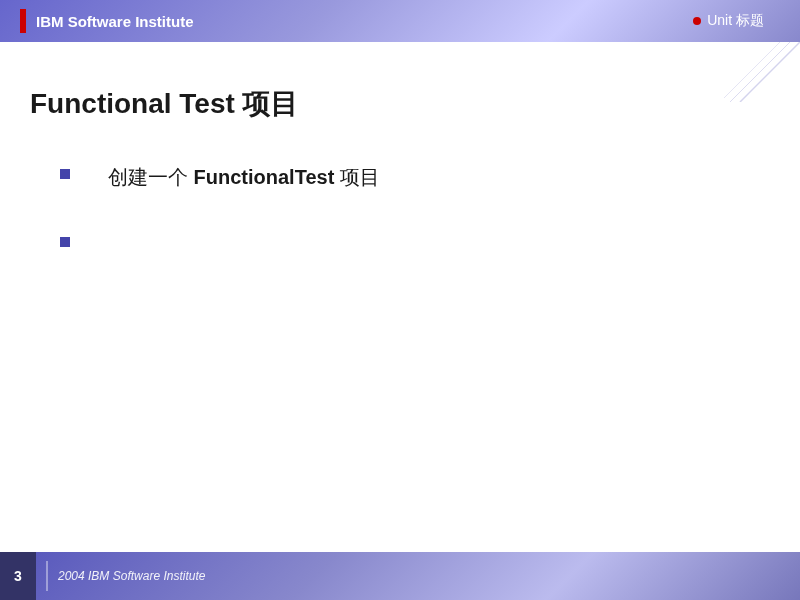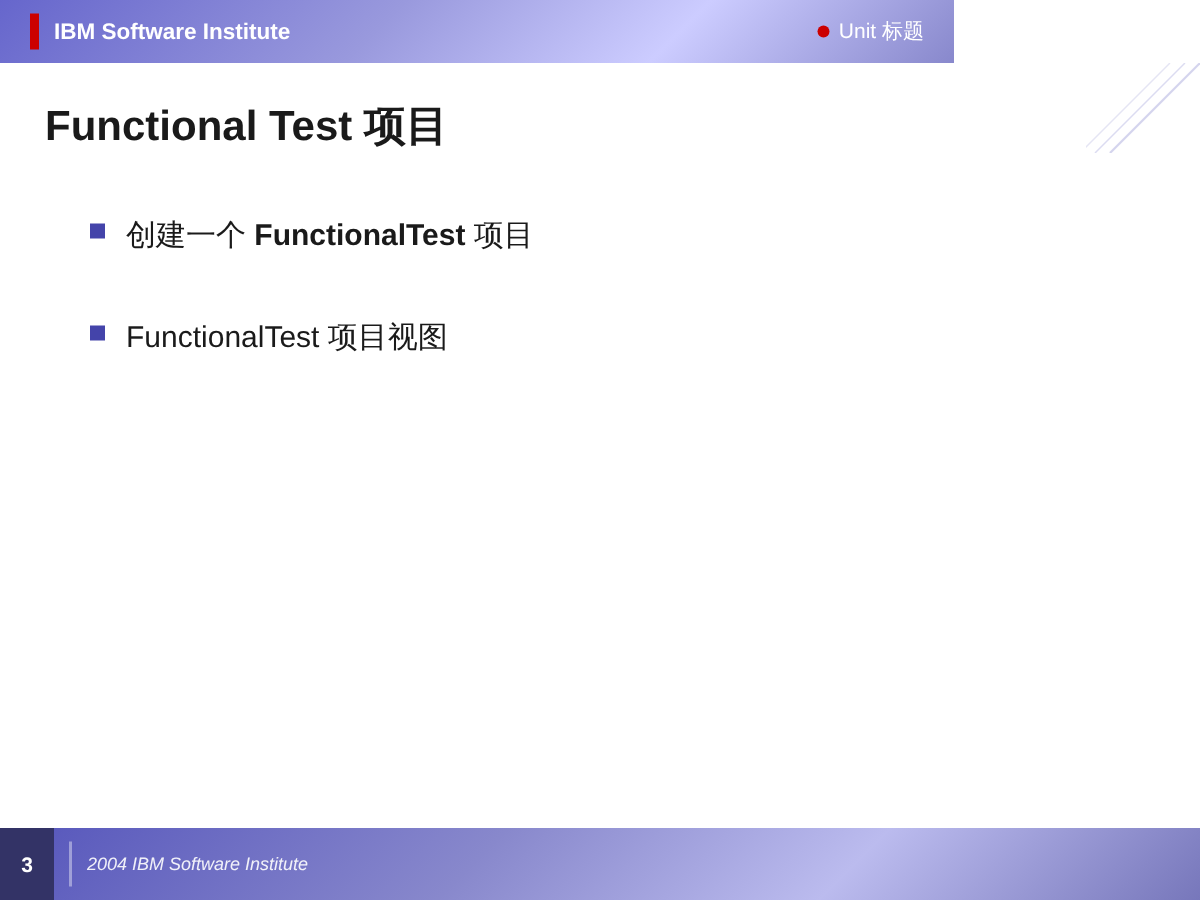--- a/index.html
+++ b/index.html
@@ -15,21 +15,21 @@
       font-family: Arial, "Microsoft YaHei", sans-serif;
       background: #ffffff;
       position: relative;
     }
 
     
     .header {
       position: absolute;
       top: 0;
       left: 0;
-      width: 636px;
+      width: 800px;
       height: 42px;
       background: linear-gradient(135deg, #6666cc 0%, #9999dd 40%, #ccccff 70%, #8888cc 100%);
       display: flex;
       align-items: center;
       justify-content: space-between;
     }
 
     .header-logo {
       display: flex;
       align-items: center;
@@ -45,42 +45,42 @@
 
     .header-title-text {
       color: #ffffff;
       font-size: 15px;
       font-weight: bold;
     }
 
     .header-unit {
       color: #ffffff;
       font-size: 14px;
-      padding-right: 20px;
+      padding-right: 36px;
       display: flex;
       align-items: center;
       gap: 6px;
     }
 
     .unit-dot {
       width: 8px;
       height: 8px;
       background: #cc0000;
       border-radius: 50%;
     }
 
     
     .main-content {
       position: absolute;
       top: 42px;
       left: 0;
       width: 724px;
       height: 510px;
       background: #ffffff;
-      padding: 13px 30px 20px 30px;
+      padding: 33px 30px 20px 30px;
     }
 
     
     .corner-decor {
       position: absolute;
       top: 42px;
       right: 0;
       width: 120px;
       height: 60px;
       overflow: hidden;
@@ -99,20 +99,21 @@
       color: #1a1a1a;
       margin-bottom: 40px;
       margin-top: 10px;
     }
 
     .bullet-item {
       display: flex;
       align-items: flex-start;
       margin-bottom: 20px;
       padding-left: 30px;
+      gap: 24px;
     }
 
     .bullet-square {
       width: 10px;
       height: 10px;
       background: #4444aa;
       margin-right: 14px;
       margin-top: 6px;
       flex-shrink: 0;
     }
@@ -205,21 +206,20 @@
 
   <div class="bullet-item">
     <div class="bullet-square"></div>
     <span class="bullet-text">
       创建一个 <strong>FunctionalTest</strong> 项目
     </span>
   </div>
 
   <div class="bullet-item bullet-group-2">
     <div class="bullet-square"></div>
-    <span class="bullet-text">FunctionalTest 项目视图</span>
   </div>
 </div>
 
 <div class="footer">
   <div class="footer-number">3</div>
   <div class="footer-divider"></div>
   <span class="footer-copyright">2004  IBM  Software Institute</span>
 </div>
 
 </body></html>

